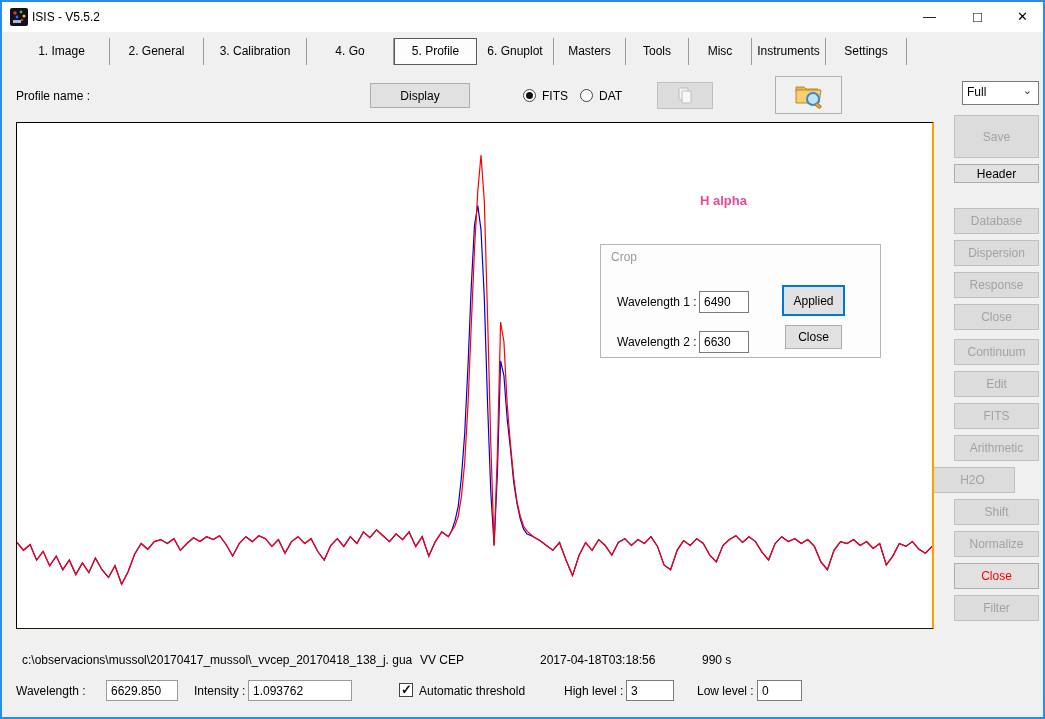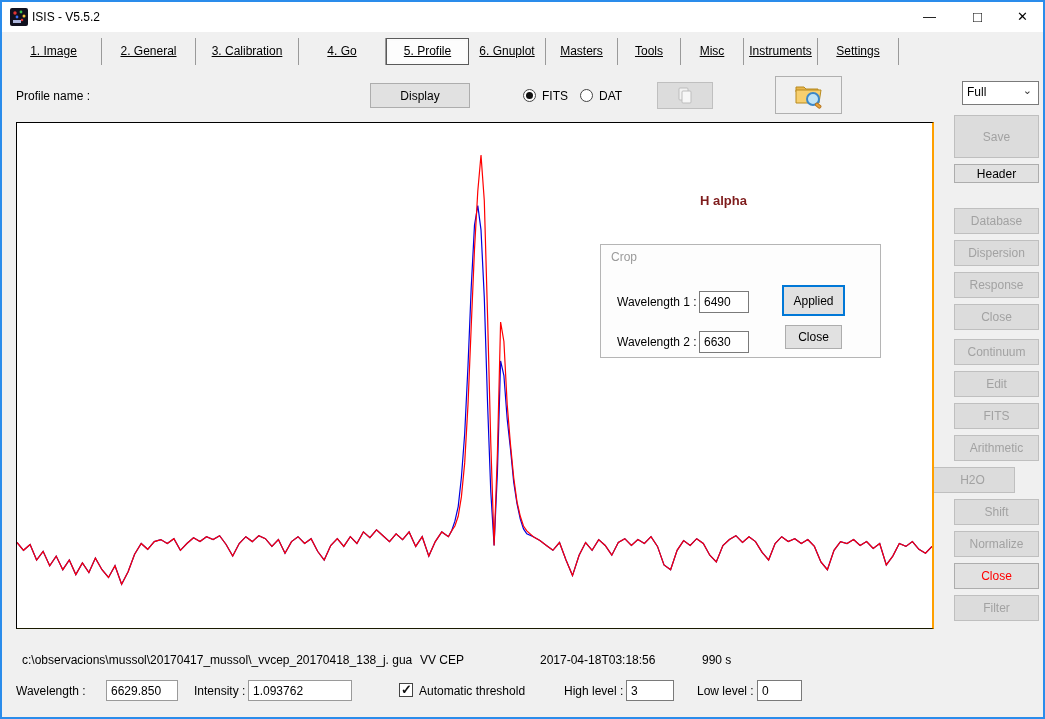--- a/index.html
+++ b/index.html
@@ -6,37 +6,37 @@
   html,body { background:#cccccc; }
   body { font-family:"Liberation Sans", sans-serif; font-size:12px; color:#000; }
   .window {
     position:relative; width:1045px; height:719px; background:#f0f0f0;
     border:2px solid #2a8ceb; overflow:hidden;
   }
   .titlebar { position:absolute; left:0; top:0; width:100%; height:30px; background:#ffffff; }
   .title-text { position:absolute; left:30px; top:8px; font-size:12px; }
   .app-icon { position:absolute; left:8px; top:6px; width:18px; height:18px; }
   .win-btn { position:absolute; top:0; width:45px; height:30px; text-align:center; line-height:30px; font-size:13px; color:#000; cursor:default; }
-  .tabstrip { position:absolute; left:4px; top:36px; height:27px; display:flex;text-decoration:underline; }
+  .tabstrip { position:absolute; left:12px; top:36px; height:27px; display:flex; }
   .tab { height:27px; line-height:27px; text-align:center; border-right:1px solid #9a9a9a; white-space:nowrap; }
   .tab.selected { border:1px solid #5a5a5a; outline:2px solid #fbfbfb; outline-offset:-3px; background:#fdfdfd; line-height:25px; }
   .label { position:absolute; white-space:nowrap; }
   .tb { position:absolute; background:#fff; border:1px solid #7a7a7a; font-family:"Liberation Sans",sans-serif; font-size:12px; padding:2px 4px; }
   .btn { position:absolute; background:#e1e1e1; border:1px solid #adadad; font-family:"Liberation Sans",sans-serif; font-size:12px; text-align:center; color:#000; }
   .btn.disabled { background:#dcdcdc; border-color:#bfbfbf; color:#a2a2a2; }
   .btn.default-focus { border:2px solid #0078d7; }
   .radio { position:absolute; width:13px; height:13px; border:1px solid #444; border-radius:50%; background:#fff; }
   .radio.selected::after { content:""; position:absolute; left:2px; top:2px; width:7px; height:7px; border-radius:50%; background:#111; }
   .checkbox { position:absolute; width:14px; height:14px; border:1px solid #444; background:#fff; }
   .checkbox.checked::after { content:"\2713"; position:absolute; left:1px; top:-2px; font-size:13px; font-weight:bold; color:#111; }
   .plot { position:absolute; left:14px; top:120px; width:918px; height:507px; background:#ffffff;
           border-top:1px solid #000; border-left:1px solid #000; border-bottom:1px solid #1a1a00; border-right:2px solid #ffa000; }
   .crop-panel { position:absolute; left:583px; top:93px; width:281px; height:114px; background:#fdfdfd; border:1px solid #b5b5b5;margin-top:28px; }
   .crop-title { position:absolute; left:10px; top:5px; color:#9a9a9a; }
-  .halpha { position:absolute; left:683px; top:70px; font-weight:bold; font-size:13px; color:#7f1d1d; }
+  .halpha { position:absolute; left:683px; top:70px; font-weight:bold; font-size:13px; color:#ec4899; }
   .select { position:absolute; background:#fff; border:1px solid #7a7a7a; padding:3px 4px; }
   .select .chev { position:absolute; right:6px; top:2px; color:#333; font-size:11px; }
   .statusline { position:absolute; white-space:nowrap; }
 </style>
 </head>
 <body>
 
 <div class="window">
 
   <div class="titlebar">

